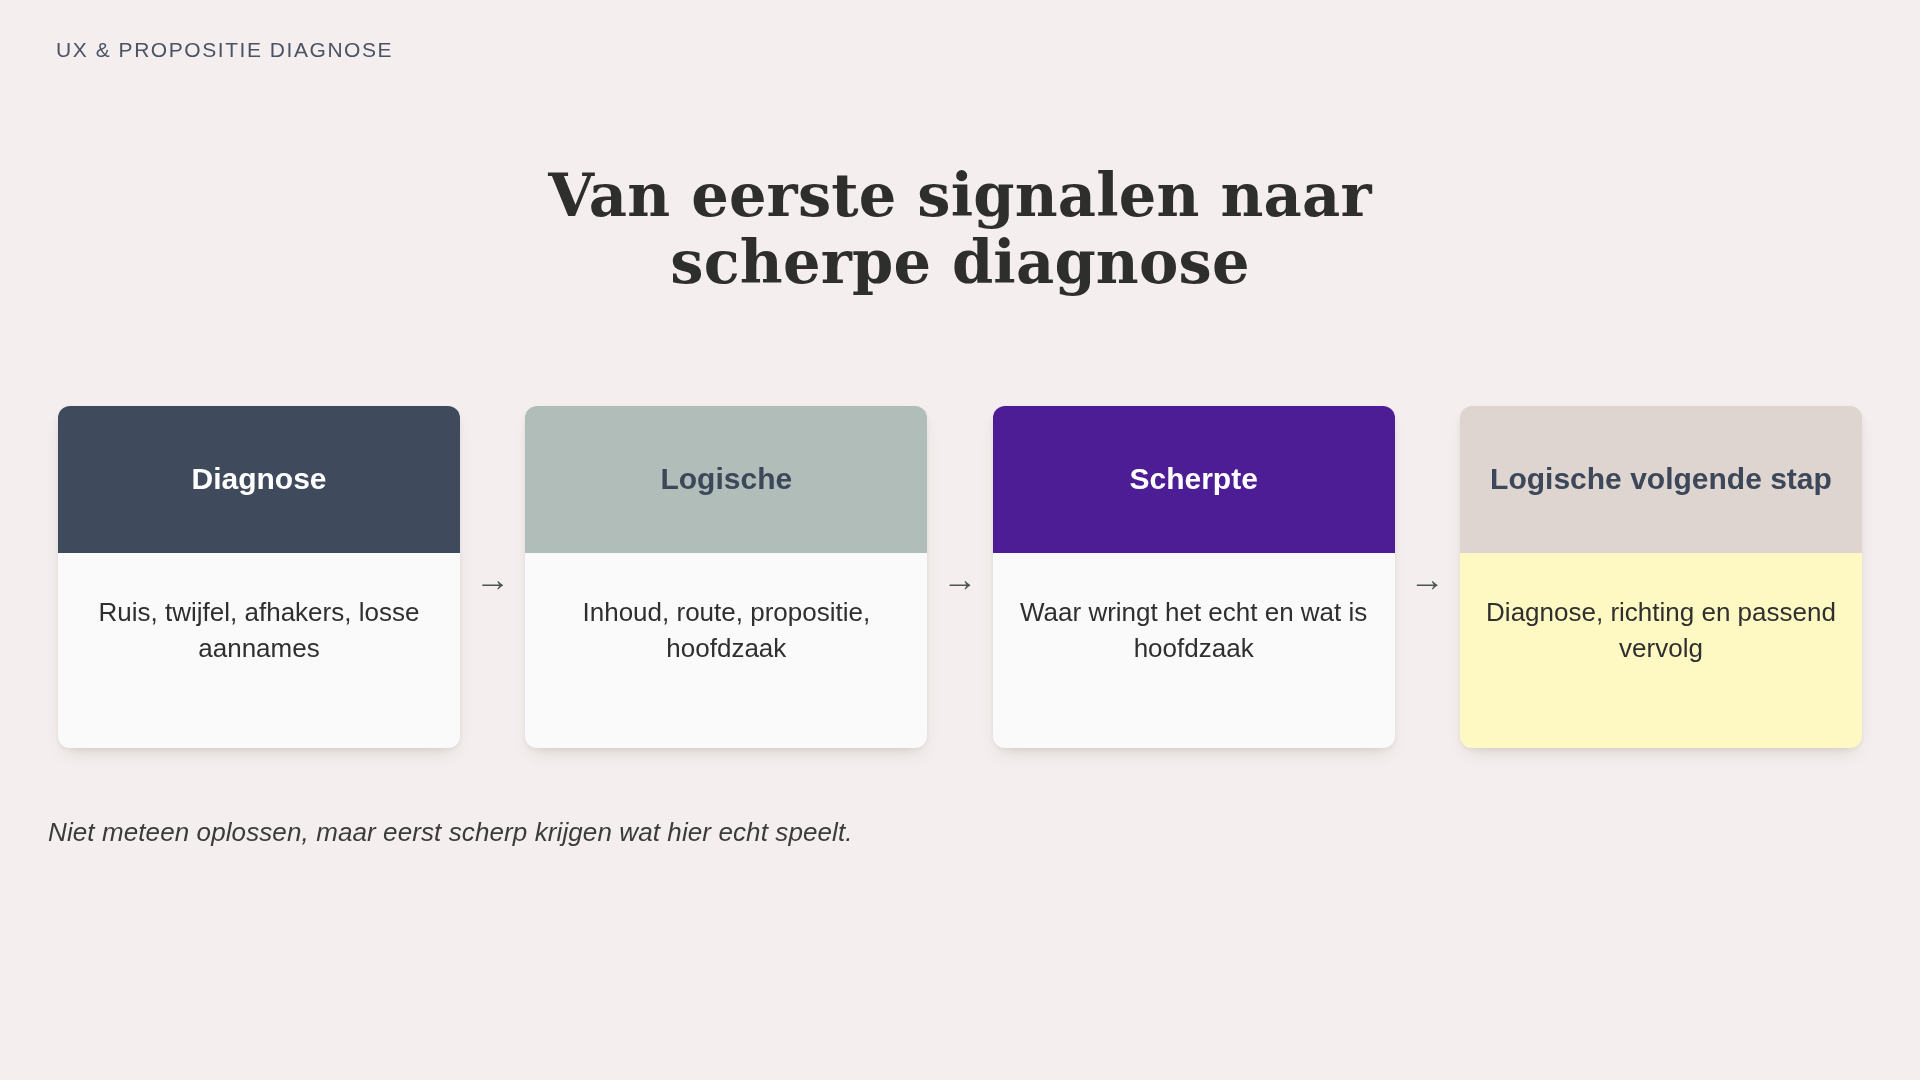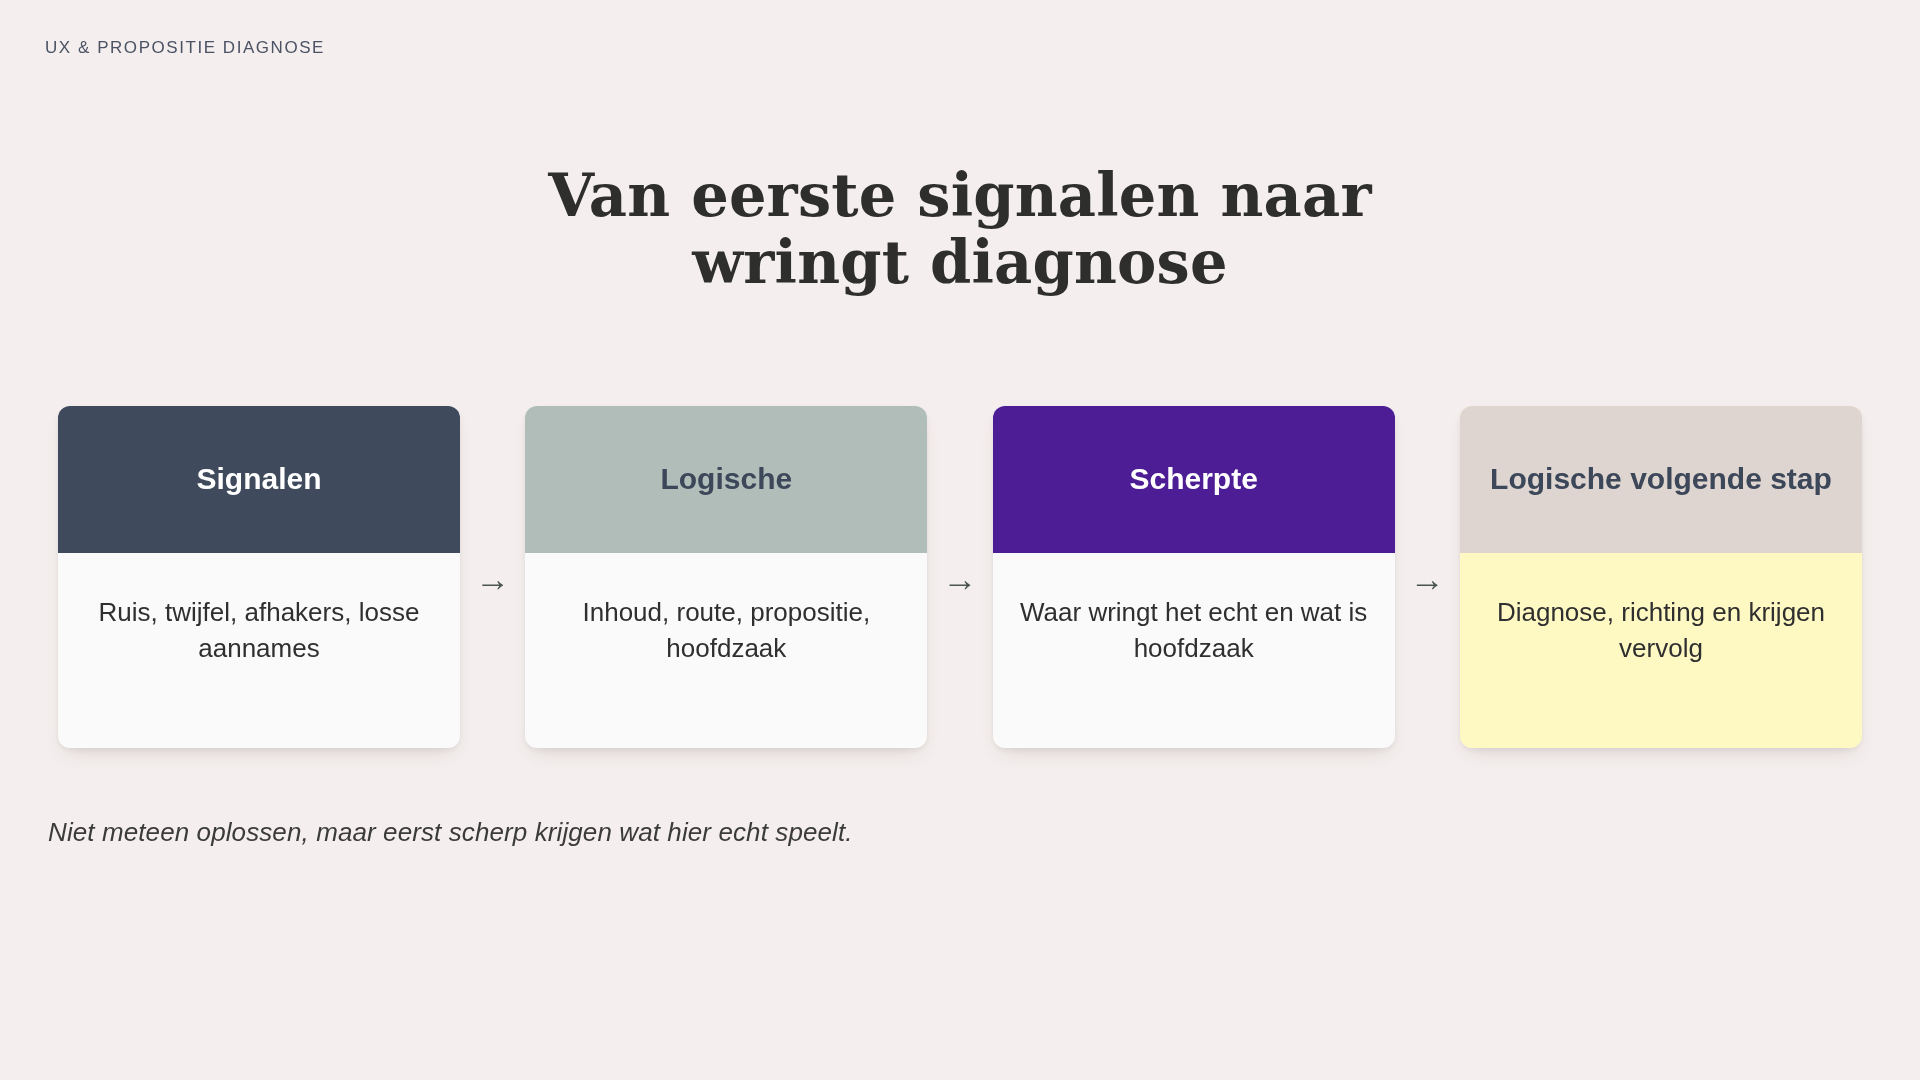--- a/index.html
+++ b/index.html
@@ -19,23 +19,23 @@
   .slide {
     position: relative;
     width: 1920px;
     height: 1080px;
     box-sizing: border-box;
   }
 
   
   .eyebrow {
     position: absolute;
-    left: 45px;
+    left: 56px;
     top: 38px;
-    font-size: 17px;
+    font-size: 21px;
     font-weight: 400;
     letter-spacing: 1.55px;
     color: #4b5263;
     text-transform: uppercase;
     white-space: nowrap;
   }
 
   
   .title {
     position: absolute;
@@ -128,27 +128,27 @@
 </style>
 </head>
 <body style="background: rgb(244, 239, 238);">
 
 <div class="slide">
 
   <div class="eyebrow" style="color: rgb(75, 82, 99);">UX &amp; PROPOSITIE DIAGNOSE</div>
 
   <h1 class="title" style="color: rgb(46, 46, 44);">
     <span class="line">Van eerste signalen naar</span>
-    <span class="line">wringt diagnose</span>
+    <span class="line">scherpe diagnose</span>
   </h1>
 
   <div class="flow">
 
     <div class="card" style="background: rgb(250, 250, 250);">
-      <div class="card-head" style="background: rgb(63, 74, 92); color: rgb(255, 255, 255);">Signalen</div>
+      <div class="card-head" style="background: rgb(63, 74, 92); color: rgb(255, 255, 255);">Diagnose</div>
       <div class="card-body" style="color: rgb(47, 47, 47);">Ruis, twijfel, afhakers, losse aannames</div>
     </div>
 
     <div class="arrow" style="color: rgb(74, 84, 80);">→</div>
 
     <div class="card" style="background: rgb(250, 250, 250);">
       <div class="card-head" style="background: rgb(176, 189, 185); color: rgb(60, 71, 89);">Logische</div>
       <div class="card-body" style="color: rgb(47, 47, 47);">Inhoud, route, propositie, hoofdzaak</div>
     </div>
 
@@ -156,20 +156,20 @@
 
     <div class="card" style="background: rgb(250, 250, 250);">
       <div class="card-head" style="background: #4c1d95; color: rgb(255, 255, 255);">Scherpte</div>
       <div class="card-body" style="color: rgb(47, 47, 47);">Waar wringt het echt en wat is hoofdzaak</div>
     </div>
 
     <div class="arrow" style="color: rgb(74, 84, 80);">→</div>
 
     <div class="card" style="background: #fef9c3;">
       <div class="card-head" style="background: rgb(222, 213, 208); color: rgb(60, 71, 89);">Logische volgende stap</div>
-      <div class="card-body" style="color: rgb(47, 47, 47);">Diagnose, richting en krijgen vervolg</div>
+      <div class="card-body" style="color: rgb(47, 47, 47);">Diagnose, richting en passend vervolg</div>
     </div>
 
   </div>
 
   <div class="footnote" style="color: rgb(59, 59, 59);">Niet meteen oplossen, maar eerst scherp krijgen wat hier echt speelt.</div>
 
 </div>
 
 </body></html>

